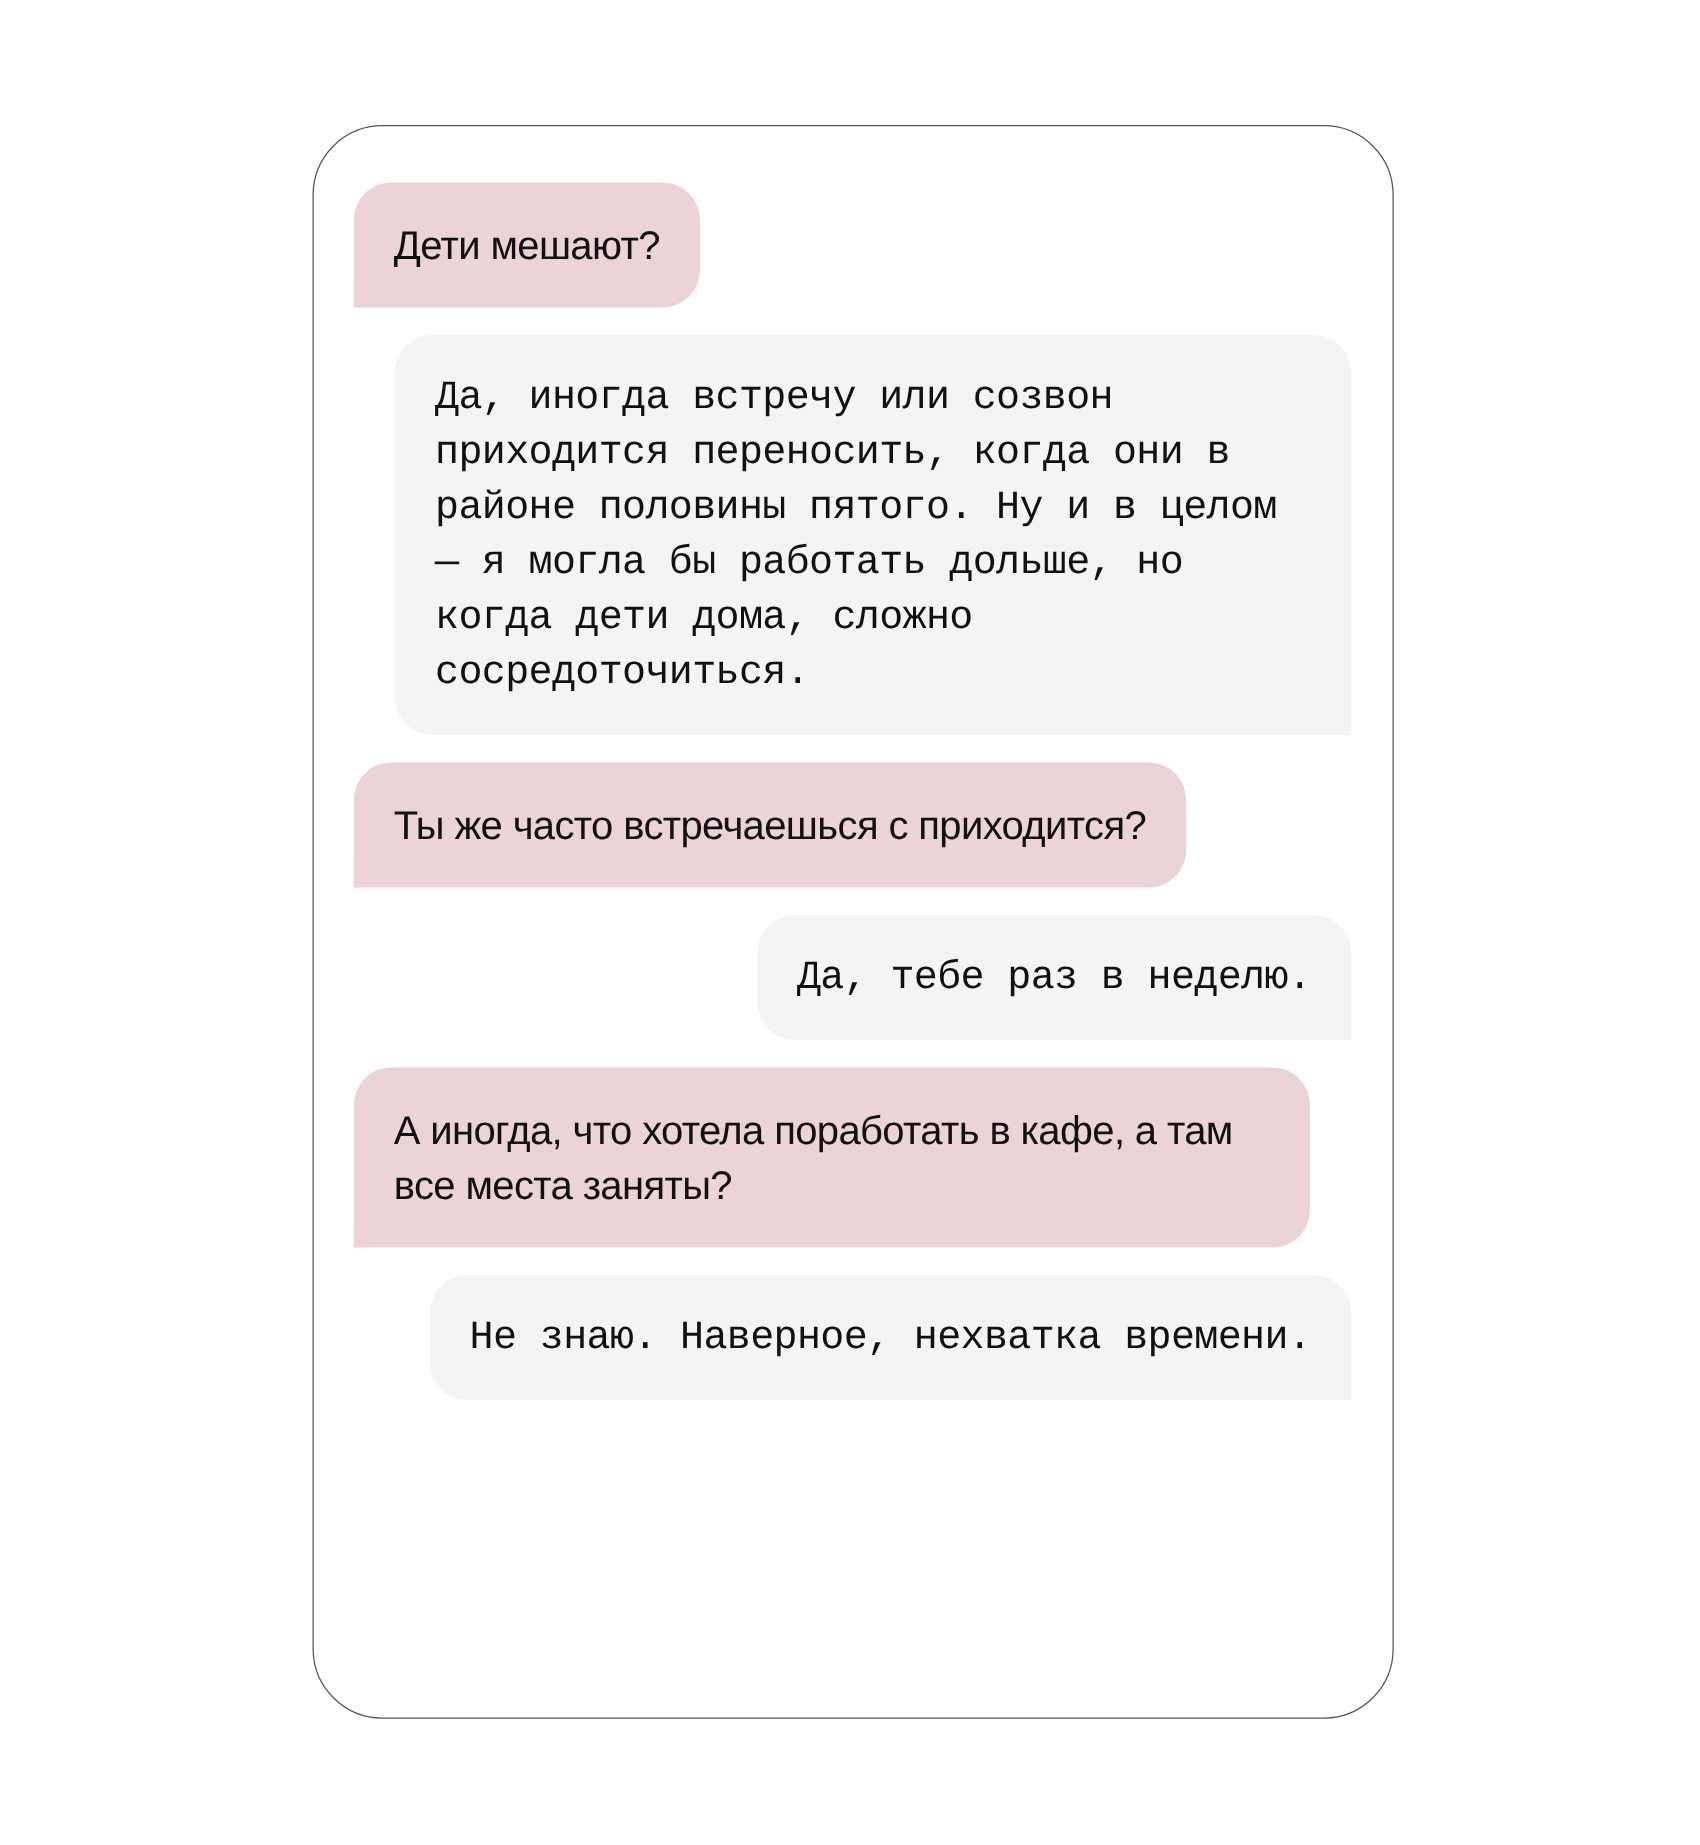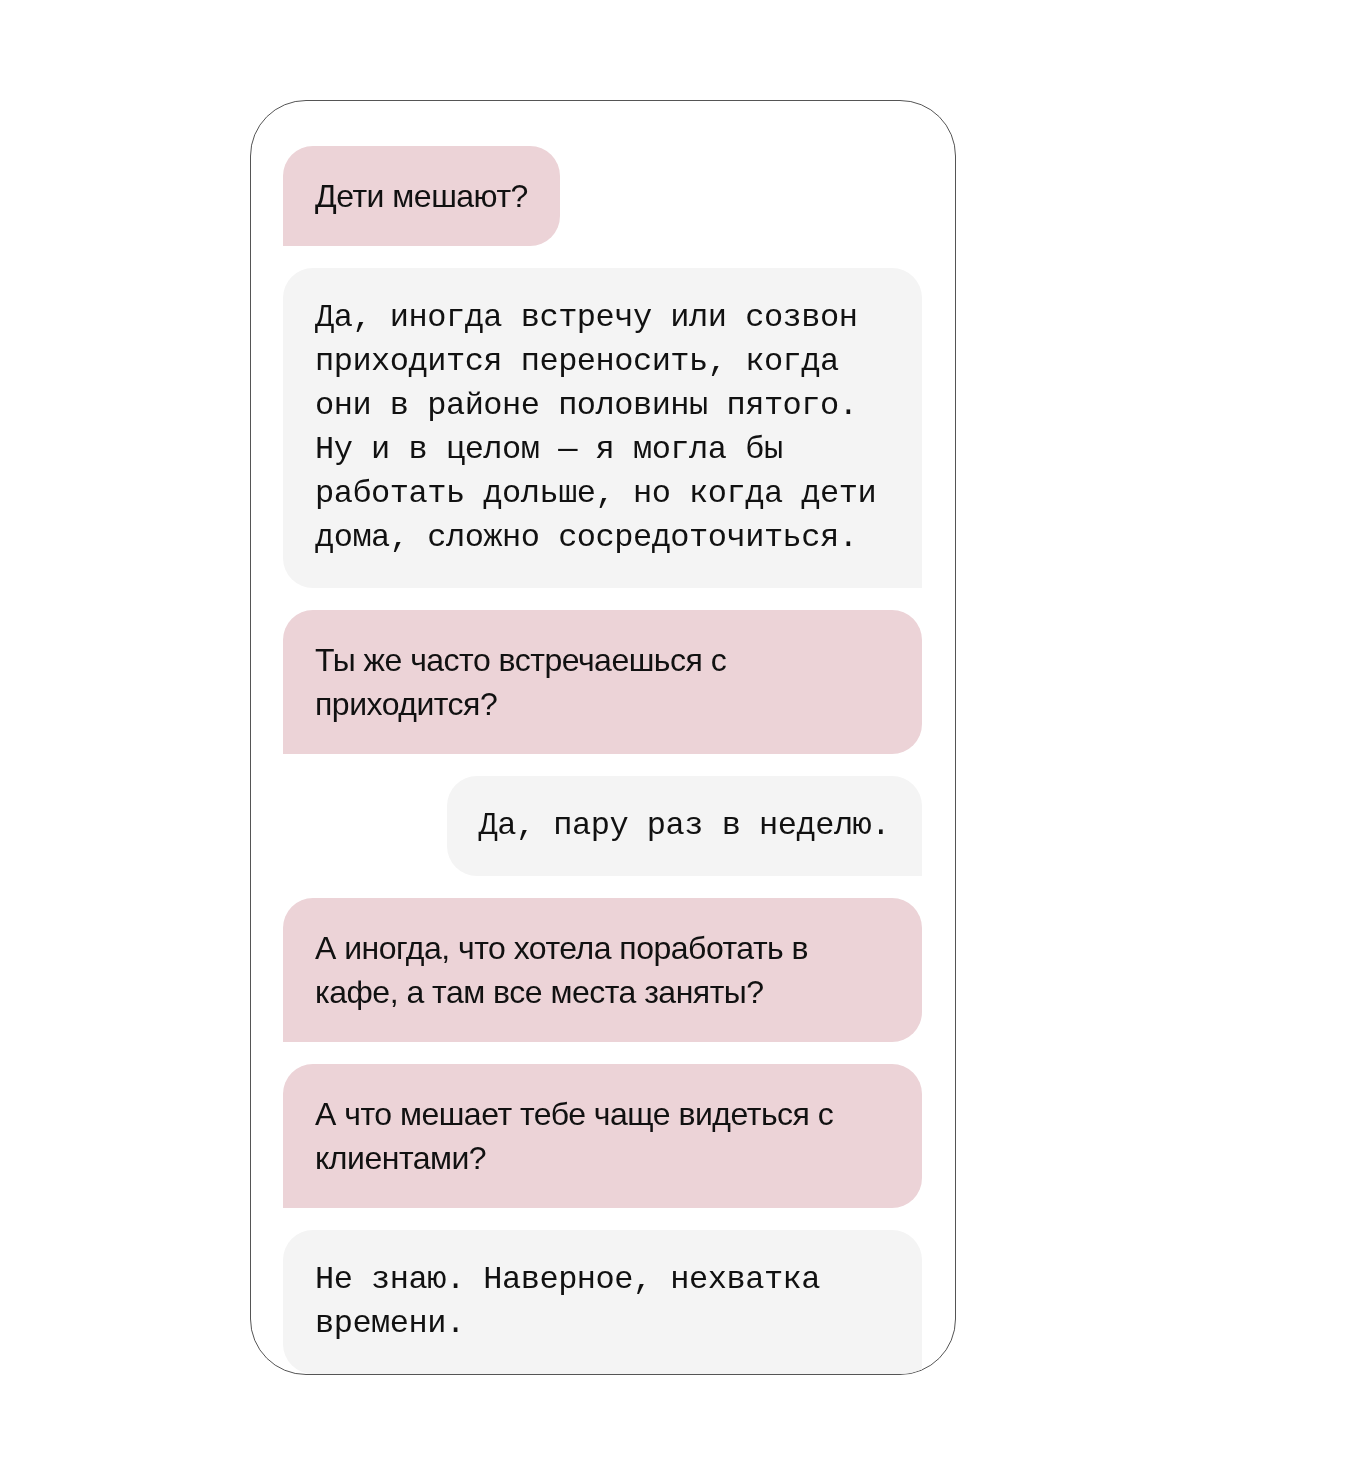--- a/index.html
+++ b/index.html
@@ -13,21 +13,21 @@
   html, body {
     width: 1360px;
     height: 1476px;
     background: var(--page-bg);
     font-family: "Liberation Sans", "DejaVu Sans", sans-serif;
   }
   .chat-card {
     position: absolute;
     left: 250px;
     top: 100px;
-    width: 706px;
+    width: 865px;
     height: 1275px;
     background: var(--page-bg);
     border: 1.5px solid var(--card-border);
     border-radius: 56px;
     padding: 45px 33px 42px 32px;
     overflow: hidden;
   }
   .messages {
     display: flex;
     flex-direction: column;
@@ -57,18 +57,17 @@
   }
 </style>
 </head>
 <body>
 
 <div class="chat-card">
   <div class="messages">
     <div class="bubble question">Дети мешают?</div>
     <div class="bubble answer">Да, иногда встречу или созвон приходится переносить, когда они в районе половины пятого. Ну и в целом — я могла бы работать дольше, но когда дети дома, сложно сосредоточиться.</div>
     <div class="bubble question">Ты же часто встречаешься с приходится?</div>
-    <div class="bubble answer">Да, пару раз в неделю.</div>
+    <div class="bubble answer">Да, тебе раз в неделю.</div>
     <div class="bubble question">А иногда, что хотела поработать в кафе, а там все места заняты?</div>
-    <div class="bubble question">А что мешает тебе чаще видеться с клиентами?</div>
     <div class="bubble answer">Не знаю. Наверное, нехватка времени.</div>
   </div>
 </div>
 
 </body></html>

